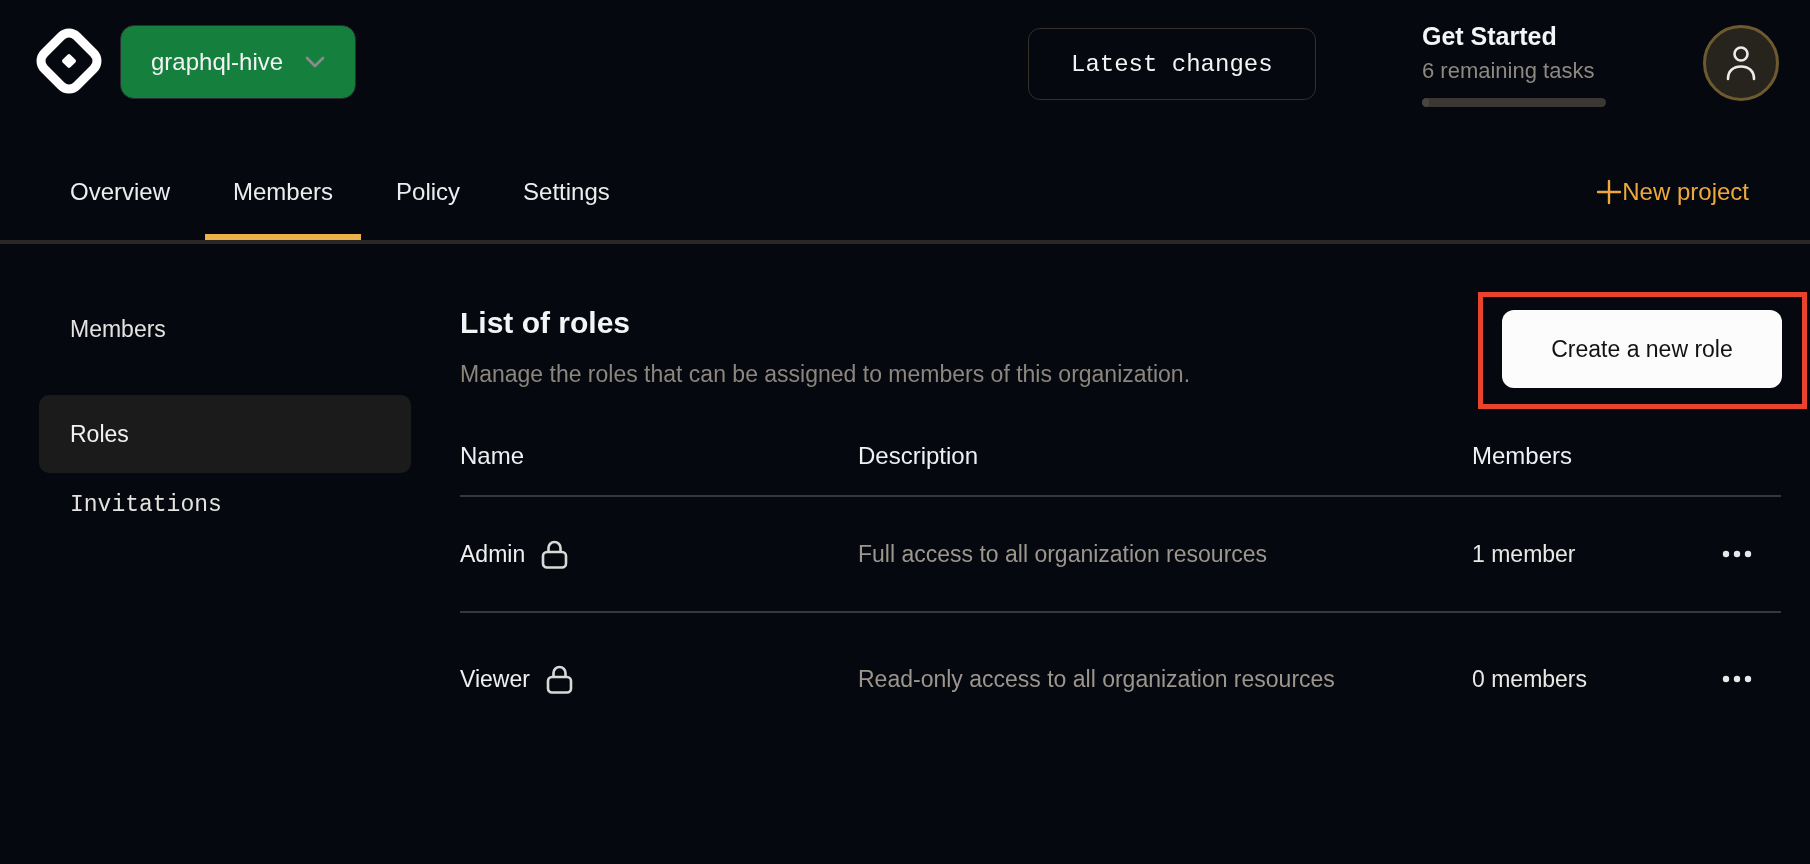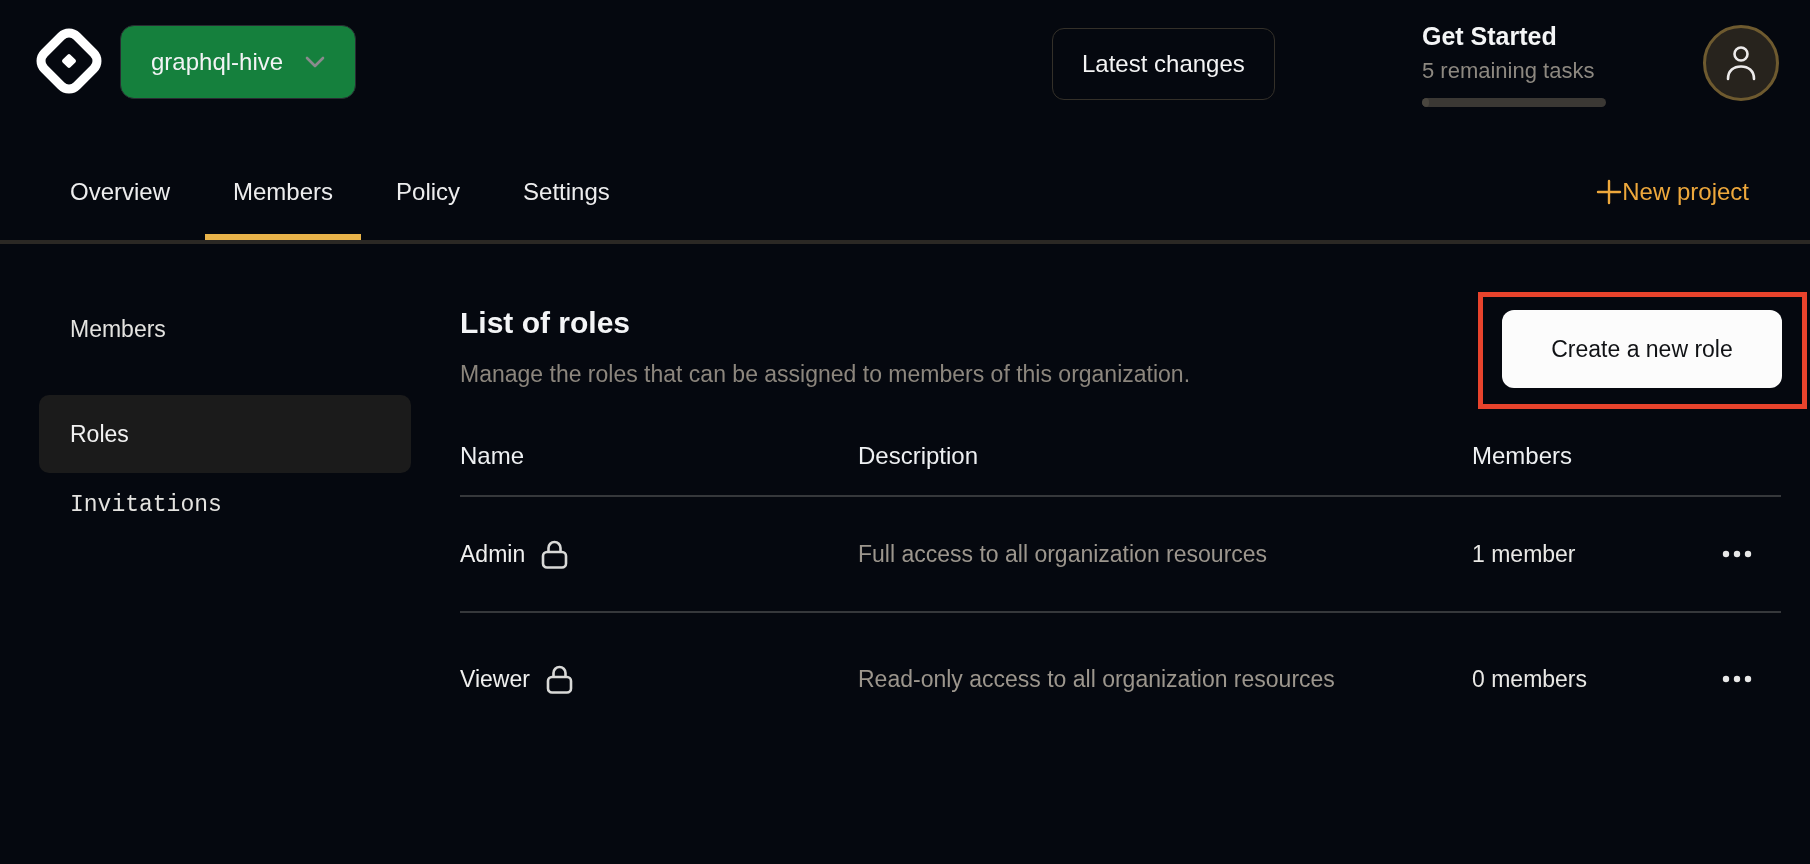--- a/index.html
+++ b/index.html
@@ -4,23 +4,23 @@
 <style>
   html,body{margin:0;padding:0;background:#05080f;}
   .page{position:relative;width:1810px;height:864px;background:#05080f;overflow:hidden;
         font-family:"Liberation Sans",sans-serif;color:#ecedef;}
 
   
   .logo{position:absolute;left:36px;top:28px;width:66px;height:66px;cursor:pointer;}
   .org-switcher{position:absolute;left:120px;top:25px;height:74px;display:flex;align-items:center;
         gap:22px;padding:0 30px;background:#15803d;border:1.5px solid #292c32;border-radius:14px;
         color:#f2f3f5;font-size:24px;font-family:inherit;cursor:pointer;}
-  .latest-changes{position:absolute;left:1052px;top:28px;height:72px;padding:0 29px;
+  .latest-changes{position:absolute;left:1028px;top:28px;height:72px;padding:0 42px;
         background:transparent;border:1.5px solid #343029;border-radius:12px;color:#f4f4f4;
-        font-size:24px;font-family:Liberation Sans, sans-serif;cursor:pointer;}
+        font-size:24px;font-family:Liberation Mono, monospace;cursor:pointer;}
   .get-started{position:absolute;left:1422px;top:22px;cursor:pointer;}
   .gs-title{font-size:25px;font-weight:600;color:#f4f5f6;}
   .gs-sub{margin-top:7px;font-size:22px;color:#8d8880;}
   .gs-progress{margin-top:14px;width:184px;height:9px;border-radius:5px;background:#3b3834;overflow:hidden;}
   .gs-progress-fill{height:100%;width:4%;background:#4a463f;border-radius:5px;}
   .avatar{position:absolute;left:1703px;top:25px;width:76px;height:76px;border-radius:50%;
         background:#27231d;border:3px solid #6e5a2f;display:flex;align-items:center;justify-content:center;
         cursor:pointer;padding:0;}
 
   
@@ -77,21 +77,21 @@
     <span>graphql-hive</span>
     <svg width="20" height="12" viewBox="0 0 20 12" fill="none">
       <path d="M2 2 L10 10 L18 2" stroke="#8a8b8e" stroke-width="2.6" stroke-linecap="round" stroke-linejoin="round"></path>
     </svg>
   </button>
 
   <button class="latest-changes">Latest changes</button>
 
   <div class="get-started">
     <div class="gs-title">Get Started</div>
-    <div class="gs-sub">5 remaining tasks</div>
+    <div class="gs-sub">6 remaining tasks</div>
     <div class="gs-progress">
       <div class="gs-progress-fill"></div>
     </div>
   </div>
 
   <button class="avatar">
     <svg width="36" height="40" viewBox="0 0 36 40" fill="none">
       <circle cx="18" cy="11" r="6.5" stroke="#eceaea" stroke-width="2.6"></circle>
       <path d="M5 36 c0 -8.5 5.8 -12.5 13 -12.5 s13 4 13 12.5" stroke="#eceaea" stroke-width="2.6" stroke-linecap="round"></path>
     </svg>

